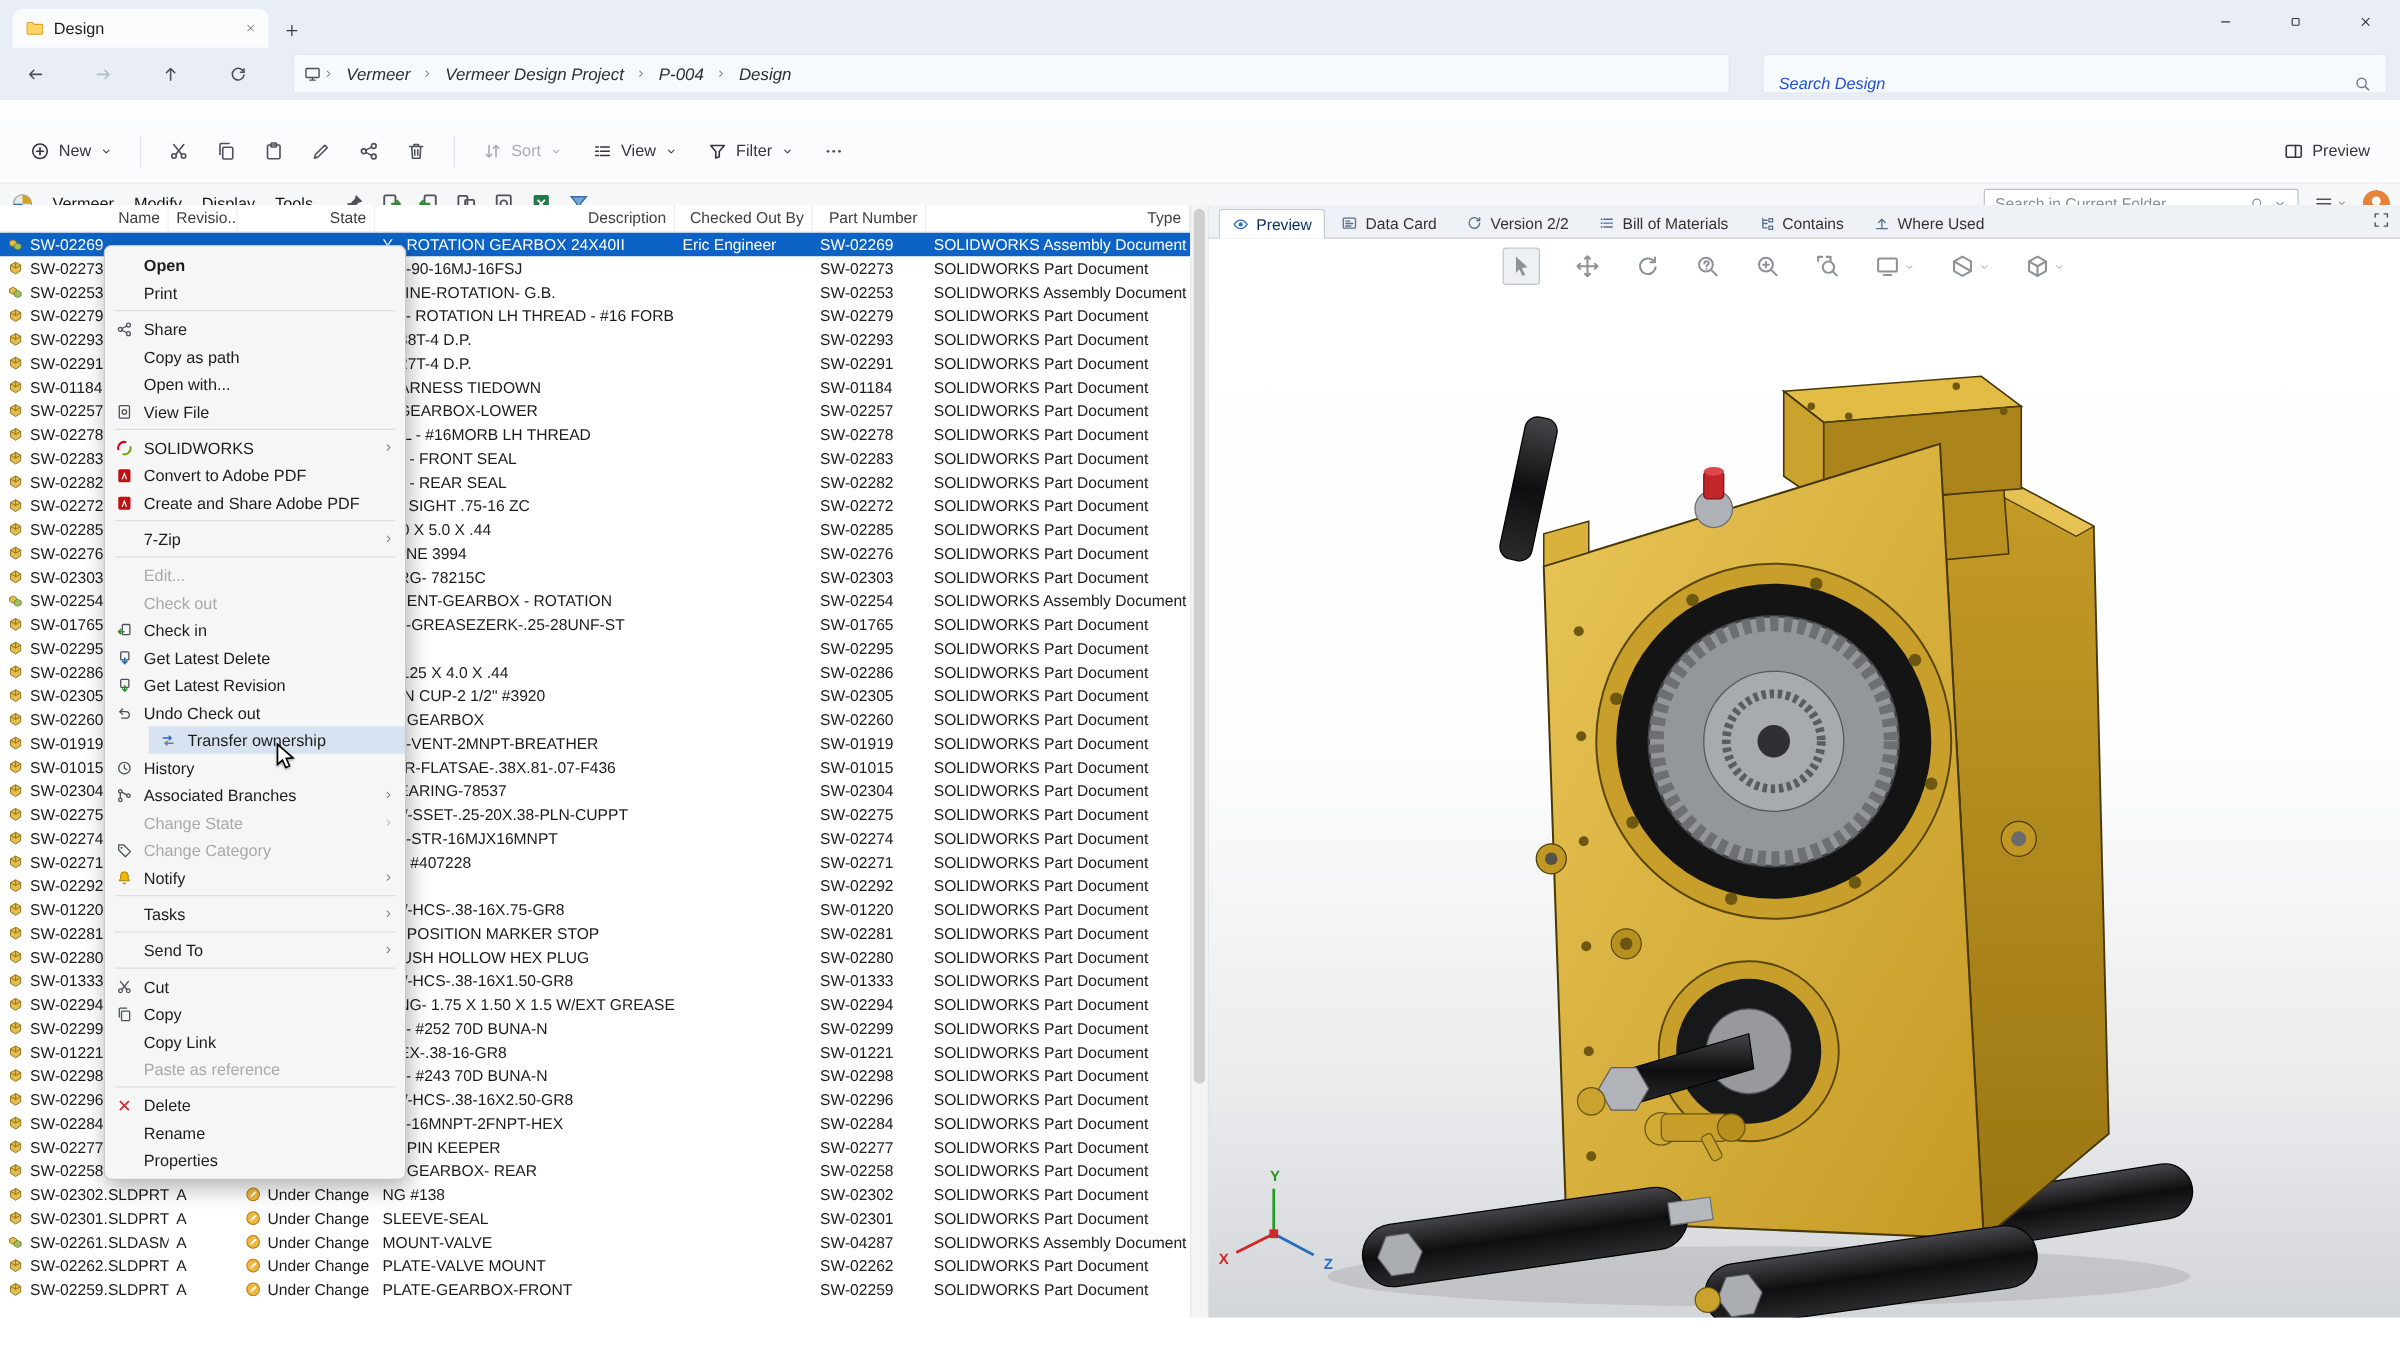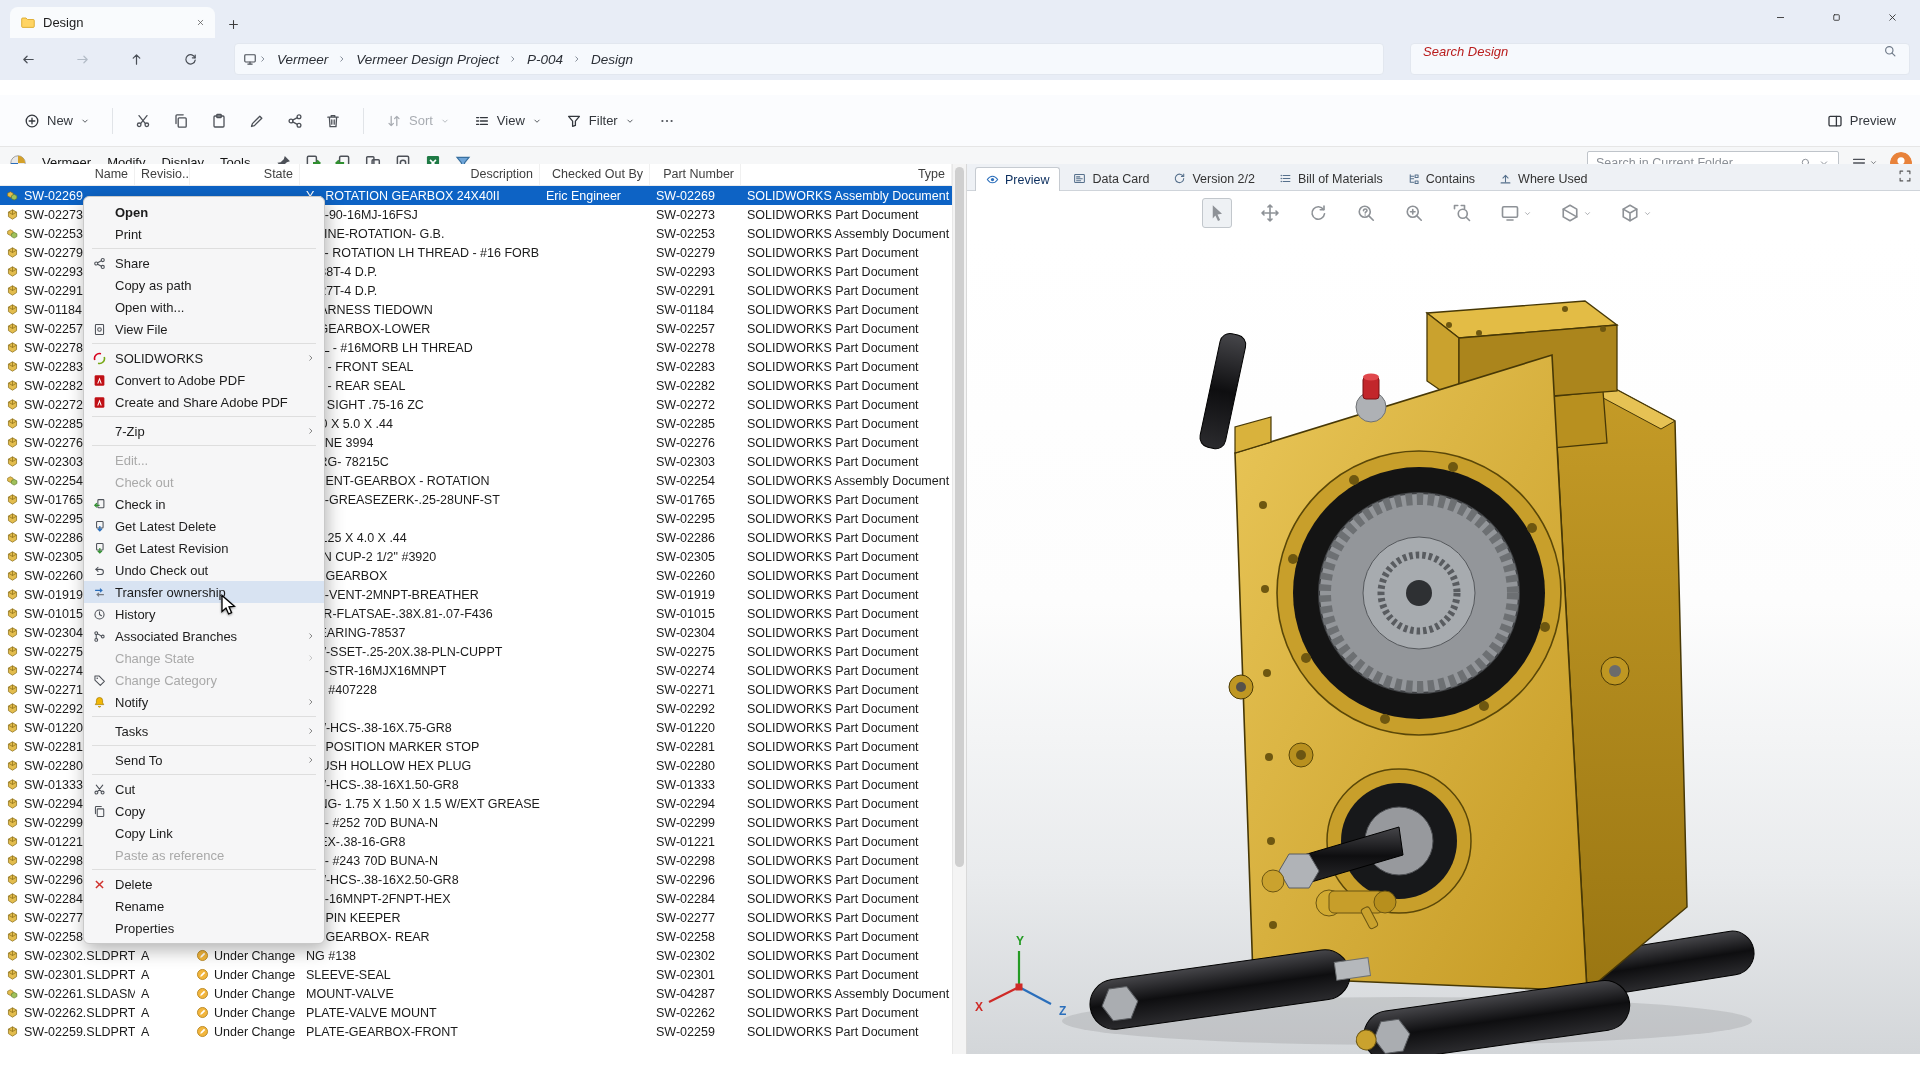--- a/index.html
+++ b/index.html
@@ -29,21 +29,21 @@
   .addressbar { height:42px; background:#e8edf6; display:flex; align-items:center; padding:0 10px; gap:18px;font-style:italic; }
   .navbtn { width:36px; height:32px; display:flex; align-items:center; justify-content:center; border-radius:4px; color:#4a4f57; }
   .navbtn .ic{ width:15px;height:15px; }
   .navbtn.dis { color:#b3bcc7; }
   .crumbbox { flex:1; height:32px; display:flex; align-items:center; gap:1px; padding:0 8px; margin:0 8px;
               background:#f6f9fd; border:1px solid #e2e7ef; border-radius:4px; font-size:13.5px; color:#2b2f36; }
   .crumb { padding:3px 8px; border-radius:4px; white-space:nowrap; }
   .crumb-chev { color:#6a7280; } .crumb-chev .ic{ width:10px;height:10px; }
   .crumb-ic { color:#4a4f57; } .crumb-ic .ic{ width:14px;height:14px; }
   .searchbox { width:500px; height:32px; background:#f6f9fd; border:1px solid #e2e7ef; border-radius:4px;
-               display:flex; align-items:flex-start; padding:0 12px; font-size:13px; color:#b91c1c; gap:8px; }
+               display:flex; align-items:flex-end; padding:0 12px; font-size:13px; color:#1d4ed8; gap:8px; }
   .searchbox .ph { flex:1; white-space:nowrap; overflow:hidden; }
   .searchbox [data-icon] { color:#6e7988; } .searchbox .ic{ width:14px;height:14px; }
 
   
   .exptoolbar { height:52px; background:#fbfcfe; border-bottom:1px solid #e6e6e6; display:flex; align-items:center;
                 padding:0 14px; gap:4px; font-size:13px; color:#1f1f1f;margin-top:15px; }
   .tbtn { display:flex; align-items:center; gap:7px; padding:8px 10px; border-radius:4px; color:#33373d; }
   .tbtn .ic{ width:16px;height:16px; }
   .tbtn .chev .ic{ width:10px;height:10px; }
   .ibtn { width:36px; height:36px; display:flex; align-items:center; justify-content:center; border-radius:4px; color:#4d5158; }
@@ -109,21 +109,21 @@
   .sicon .ic{ width:14px;height:14px; }
   .sicon.on { background:#e3e8ee; border-color:#c8cfd8; }
 
   
   .cmenu { position:absolute; left:83px; top:196px; width:242px; background:#f6f6f7; border:1px solid #c9c9c9;
            border-radius:6px; box-shadow:2px 6px 18px rgba(0,0,0,.3); padding:4px 0; z-index:40;
            font-size:13px; color:#1c1c1c; }
   .mitem { height:22px; display:flex; align-items:center; gap:7px; padding:0 8px 0 7px; }
   .mitem.bold { font-weight:700; }
   .mitem.dis { color:#a9a9a9; }
-  .mitem.hl { background:#d8e3f2; }
+  .mitem.hl { background:#d8e3f2;margin-left:35px; }
   .micon { width:17px; height:15px; display:inline-flex; align-items:center; justify-content:center; color:#4d5158; }
   .micon .ic { width:13px; height:13px; }
   .mlabel { flex:1; white-space:nowrap; overflow:hidden; }
   .marrow { width:12px; display:inline-flex; justify-content:flex-end; color:#666; }
   .marrow .ic{ width:10px;height:10px; }
   .mitem.dis .marrow { color:#b8b8b8; }
   .msep { height:1px; background:#dedede; margin:3px 8px; }
 
   .cursorsvg { position:absolute; left:219px; top:594px; width:19px; height:23px; z-index:60;
                filter:drop-shadow(0 1px 1px rgba(0,0,0,.4)); }

